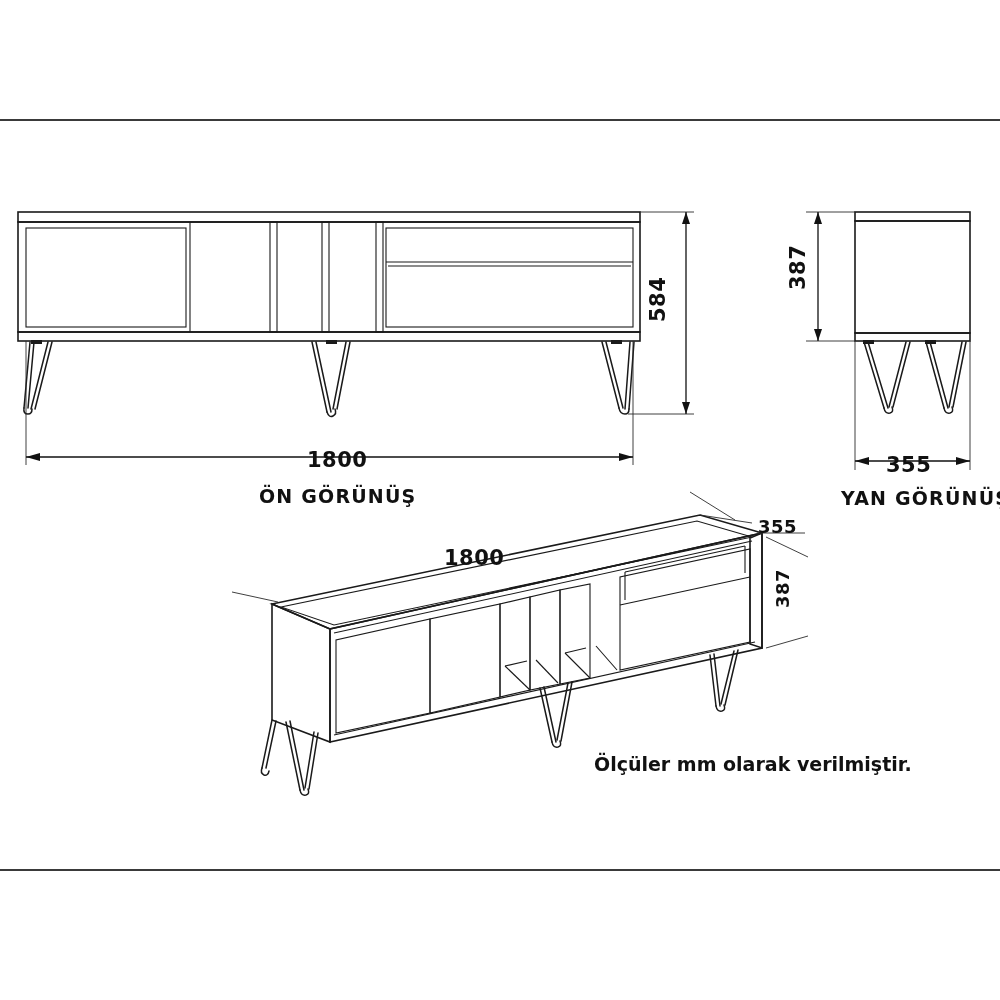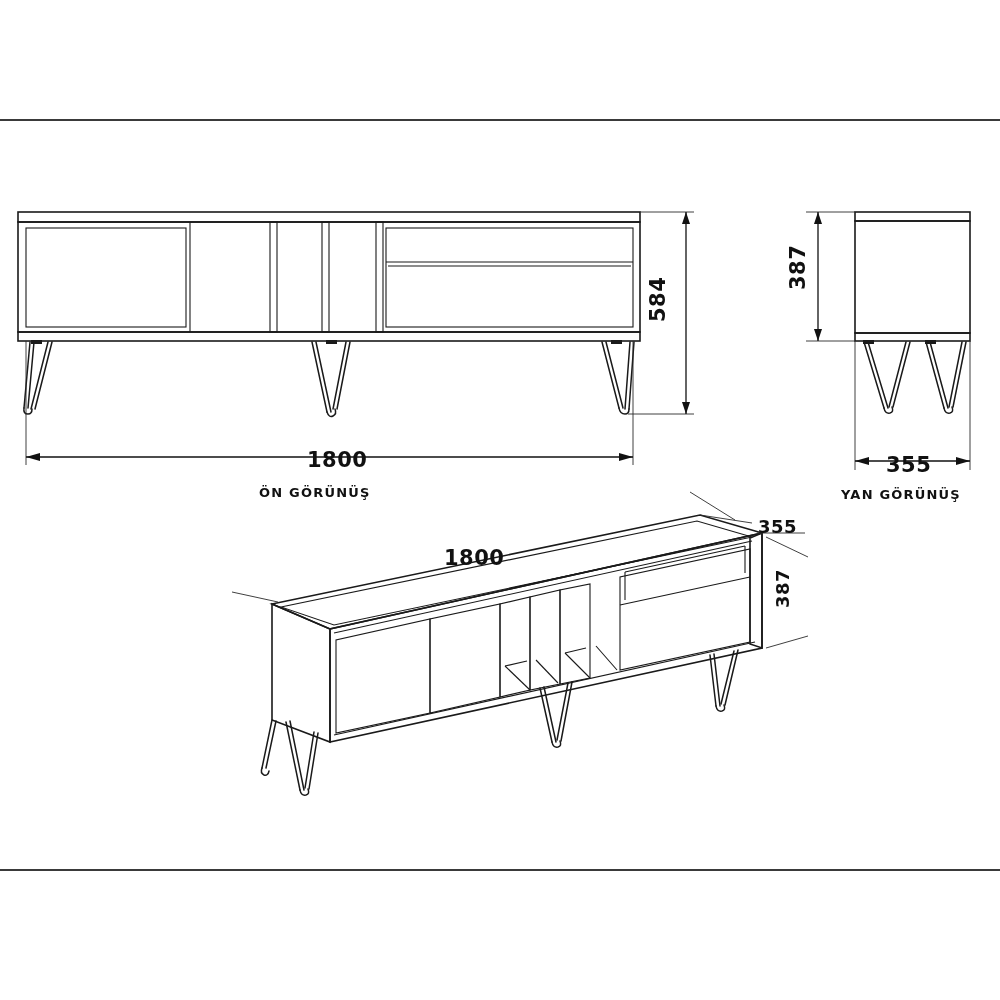--- a/index.html
+++ b/index.html
@@ -47,21 +47,21 @@
   .dim-v {
     font-size: 21px;
     transform-origin: 50% 50%;
     transform: rotate(-90deg);
   }
   .dim-sm { font-size: 18px; }
   .viewlabel {
     position: absolute;
     font-family: "DejaVu Sans", "Liberation Sans", sans-serif;
     font-weight: bold;
-    font-size: 13px;
+    font-size: 19px;
     color: #111111;
     letter-spacing: 1.2px;
     white-space: nowrap;
   }
   .note {
     position: absolute;
     font-family: "DejaVu Sans", "Liberation Sans", sans-serif;
     font-weight: bold;
     font-size: 19px;
     color: #111111;
@@ -293,14 +293,15 @@
   <div class="dimtext dim-h" style="left:444px; top:522px;">1800</div>
 
   <div class="dimtext dim-sm" style="left:758px; top:516px;">355</div>
 
   <div class="dimtext dim-v dim-sm" style="left:762px; top:578px; width:40px; text-align:center;">387</div>
 
   <div class="viewlabel" style="left:259px; top:485px;">ÖN GÖRÜNÜŞ</div>
 
   <div class="viewlabel" style="left:841px; top:487px;">YAN GÖRÜNÜŞ</div>
 
+  <div class="note" style="left:594px; top:753px;">Ölçüler mm olarak verilmiştir.</div>
 
 </div>
 
 </body></html>

